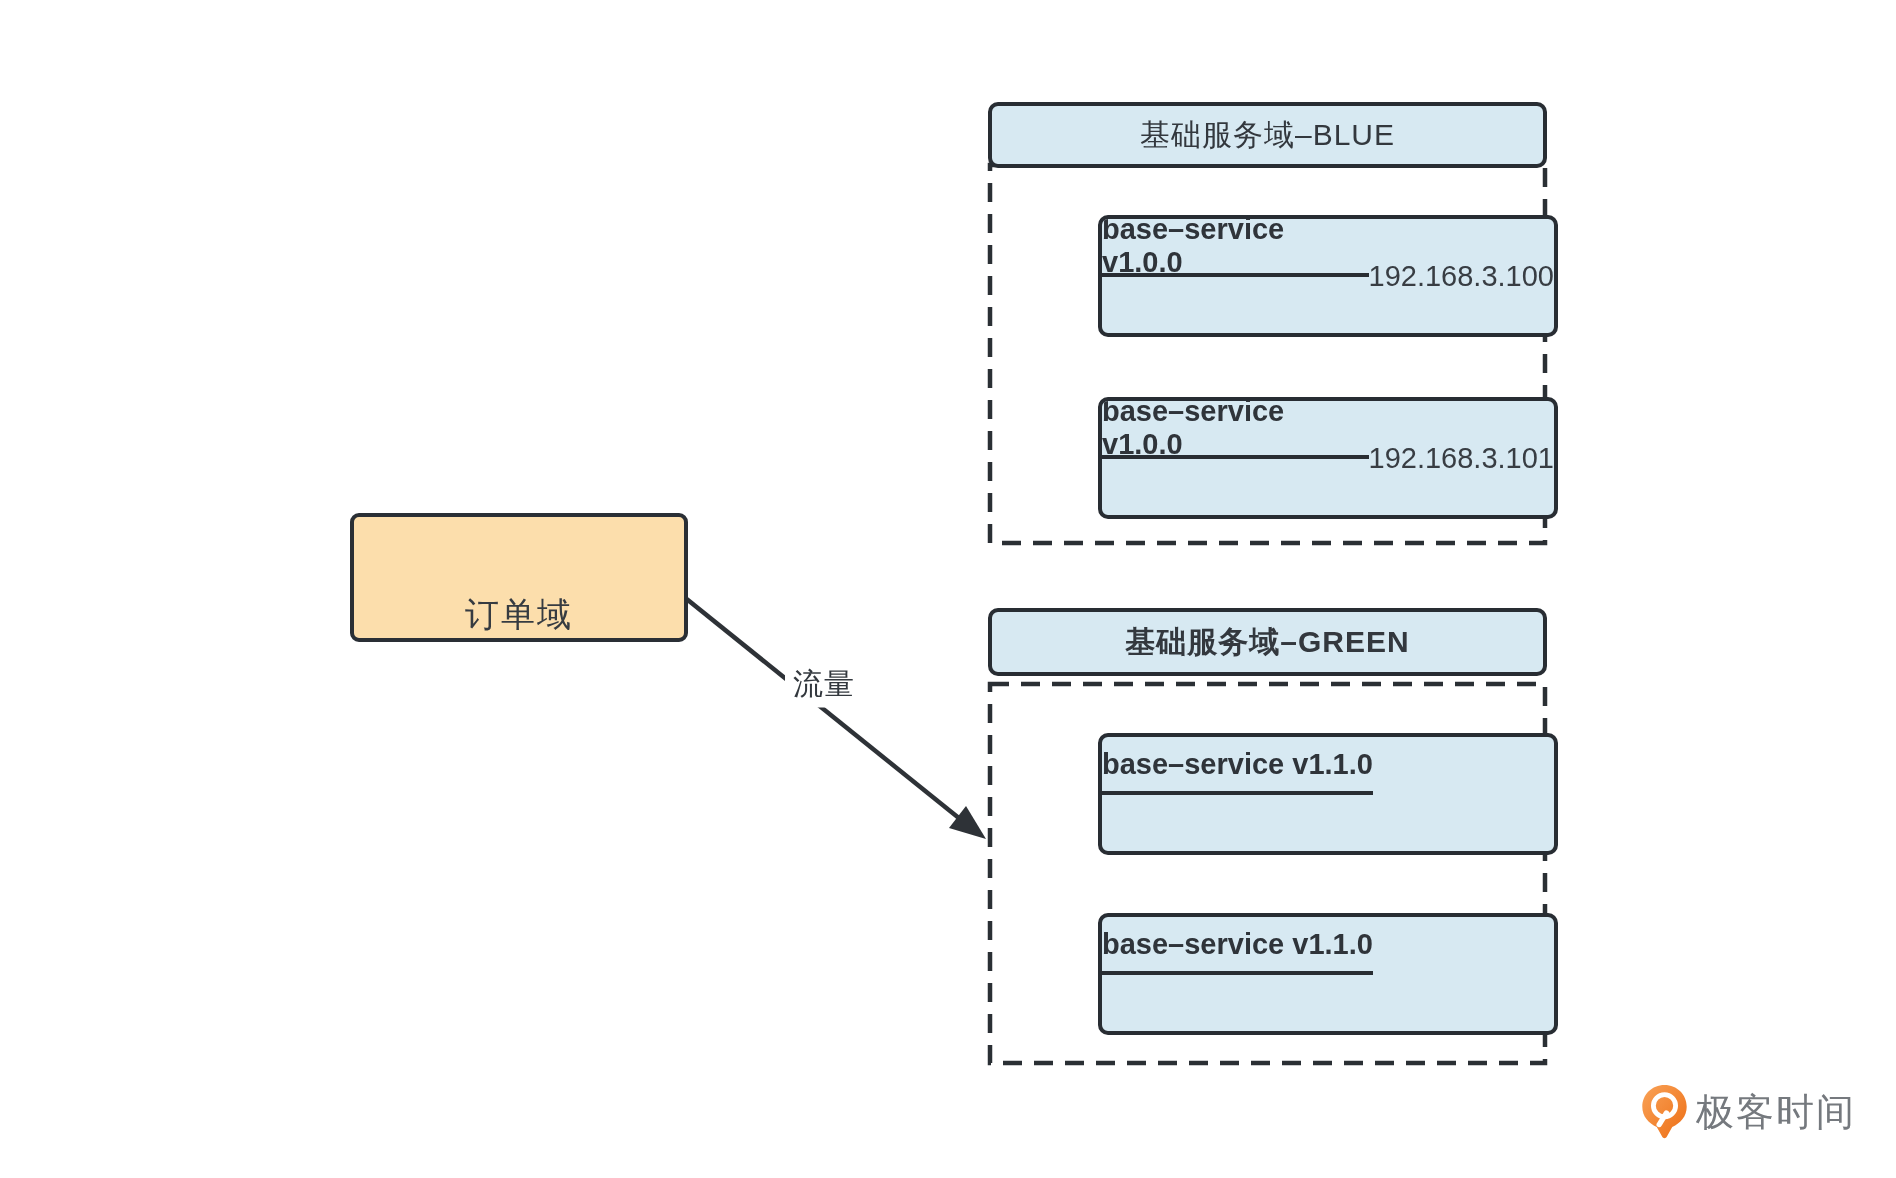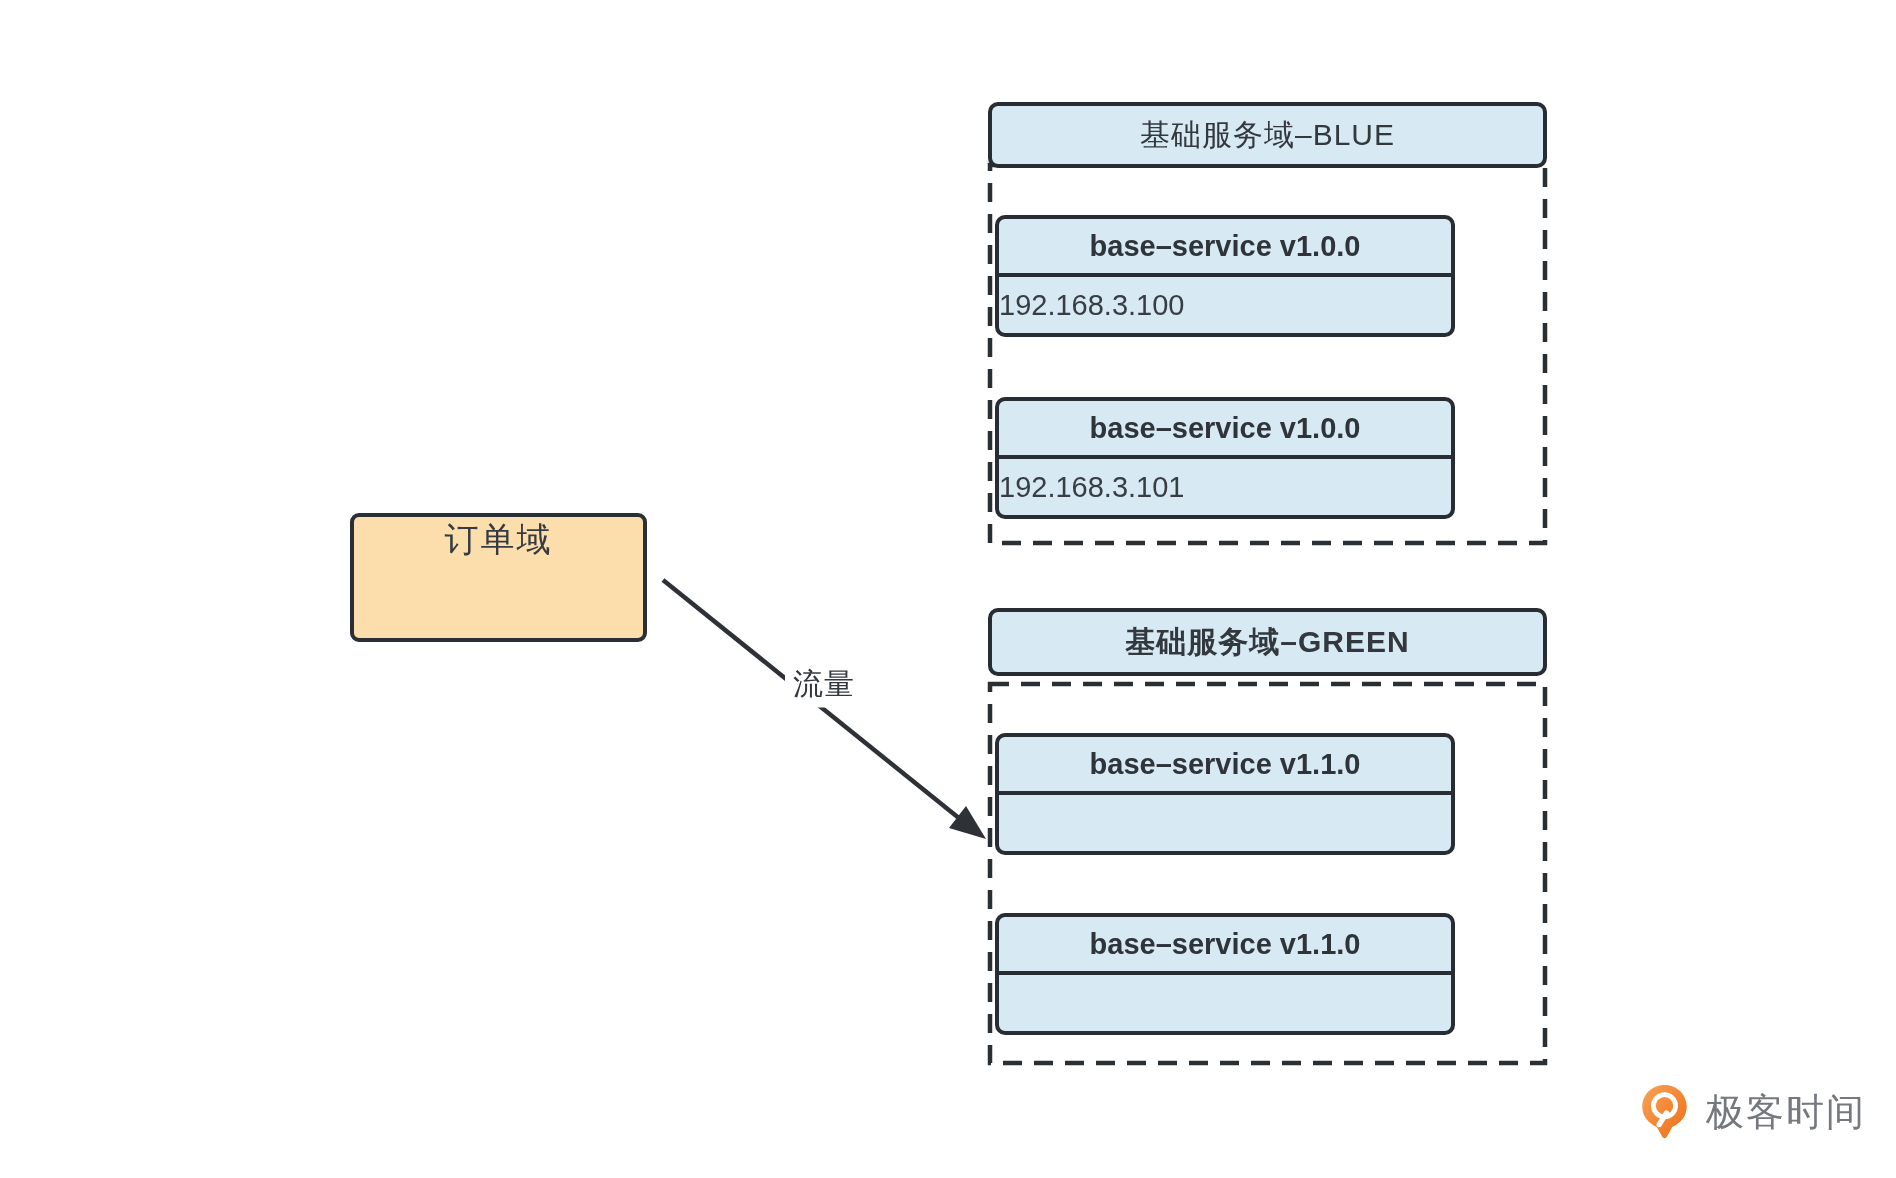--- a/index.html
+++ b/index.html
@@ -8,44 +8,44 @@
     width:1896px;height:1178px;
     background:#ffffff;
     overflow:hidden;
     font-family:"Liberation Sans","DejaVu Sans",sans-serif;
     color:#33383E;
   }
   .underlay{position:absolute;left:0;top:0;width:1896px;height:1178px;}
 
   
   .order-box{
-    position:absolute;left:350px;top:513px;width:297px;height:129px;
+    position:absolute;left:350px;top:513px;width:338px;height:129px;
     background:#FCDEAC;border:4px solid #2A2F35;border-radius:9px;
     box-sizing:border-box;
-    display:flex;align-items:flex-start;justify-content:center;
+    display:flex;align-items:flex-end;justify-content:center;
     font-size:34px;letter-spacing:2px;color:#363B41;
   }
 
   
   .domain-header{
     position:absolute;left:988px;width:559px;
     background:#D7E9F2;border:4px solid #282D33;border-radius:10px;
     box-sizing:border-box;
     display:flex;align-items:center;justify-content:center;
     font-size:30px;letter-spacing:1px;color:#33383E;
   }
   .domain-header.blue{top:102px;height:66px;}
   .domain-header.green{top:608px;height:68px;font-weight:bold;}
 
   
   .svc{
-    position:absolute;left:995px;width:460px;height:122px;
+    position:absolute;left:1098px;width:460px;height:122px;
     background:#D7E9F2;border:4px solid #282D33;border-radius:10px;
     box-sizing:border-box;overflow:hidden;
-    display:flex;flex-direction:column;
+    display:flex;flex-direction:row;
   }
   .svc-title{
     height:54px;border-bottom:4px solid #282D33;
     display:flex;align-items:center;justify-content:center;
     font-weight:bold;font-size:29px;color:#2F343A;
   }
   .svc-ip{
     flex:1;display:flex;align-items:center;
     font-size:29px;color:#383D43;
   }
@@ -58,21 +58,21 @@
   .edge-label{
     position:absolute;left:824px;top:684px;
     transform:translate(-50%,-50%);
     background:#ffffff;padding:3px 8px;
     font-size:30px;color:#33383E;letter-spacing:1px;
   }
 
   
   .logo{
     position:absolute;left:1641px;top:1084px;
-    display:flex;align-items:center;gap:18px;
+    display:flex;align-items:center;gap:8px;
   }
   .logo-text{
     font-size:38px;color:#75797E;letter-spacing:2px;
   }
 </style>
 </head>
 <body>
 
 <div class="canvas">
 

